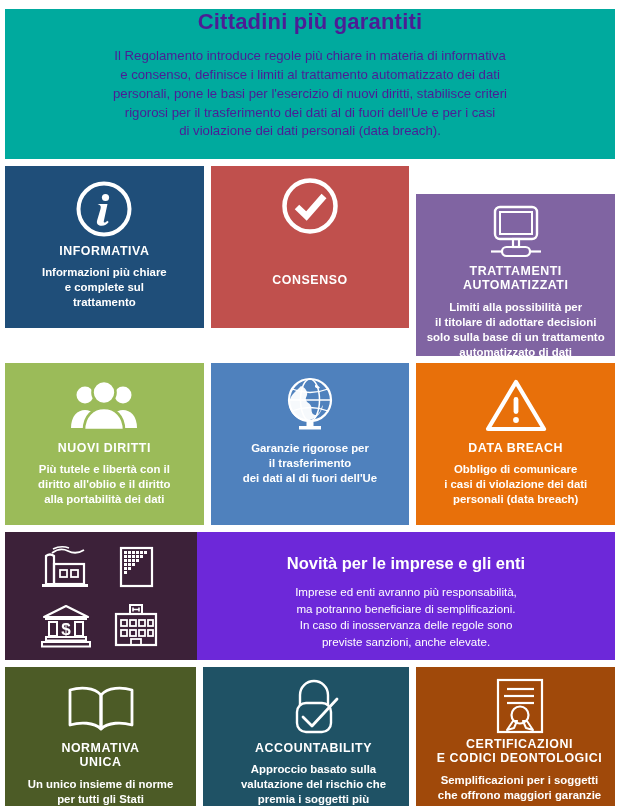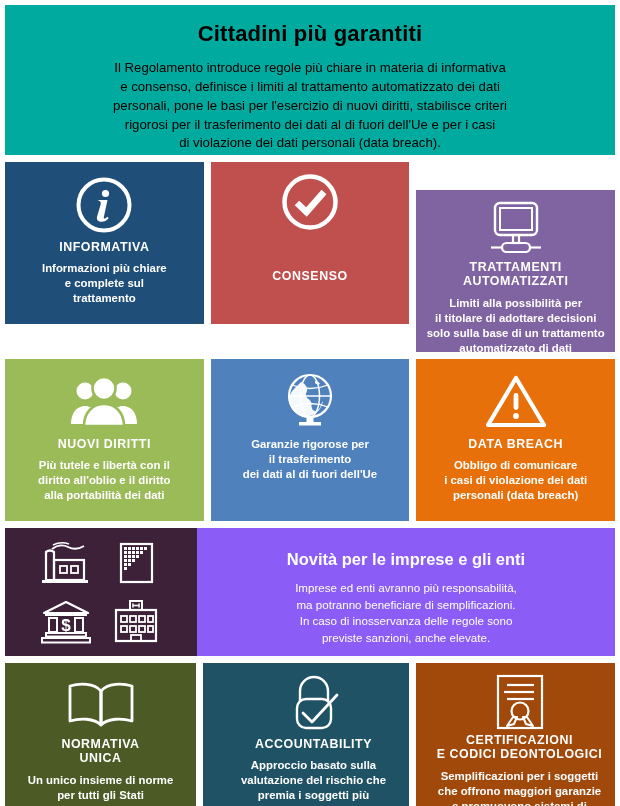--- a/index.html
+++ b/index.html
@@ -23,23 +23,23 @@
     padding: 5px 5px 6px 5px;
     background: #ffffff;
   }
 
   
   .header {
     background: #00aa9e;
     width: 610px;
     height: 150px;
     box-sizing: border-box;
-    padding: 12px 18px 10px 18px;
+    padding: 0 18px 10px 18px;
     text-align: center;
-    color: #000000;
+    color: #4c1d95;
   }
   .header-title {
     font-size: 22px;
     font-weight: bold;
     letter-spacing: .2px;
     line-height: 1.2;
     margin: 4px 0 12px 0;
   }
   .header-body {
     font-size: 13.2px;
@@ -324,21 +324,21 @@
                 <rect x="20" y="28" width="6" height="6"></rect>
               <rect x="29" y="28" width="6" height="6"></rect>
                 <rect x="38" y="28" width="5" height="6"></rect>
               <rect x="21" y="37" width="10" height="6"></rect>
             </g>
           </svg>
         </span>
 
       </div>
     </div>
-    <div class="banner-right" style="background: #8b5cf6;">
+    <div class="banner-right" style="background: #6d28d9;">
       <div class="banner-title">Novità per le imprese e gli enti</div>
       <div class="banner-text">Imprese ed enti avranno più responsabilità,
 ma potranno  beneficiare di semplificazioni.
 In caso di inosservanza delle regole  sono
 previste sanzioni, anche elevate.</div>
     </div>
   </div>
 
   <div class="row row-3">
 

